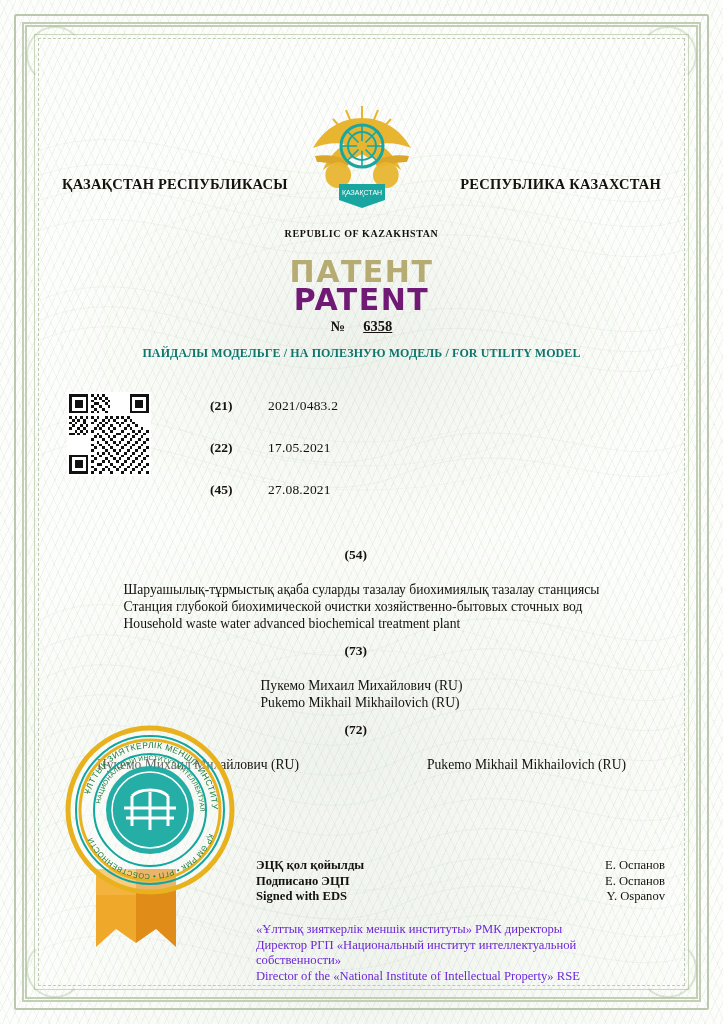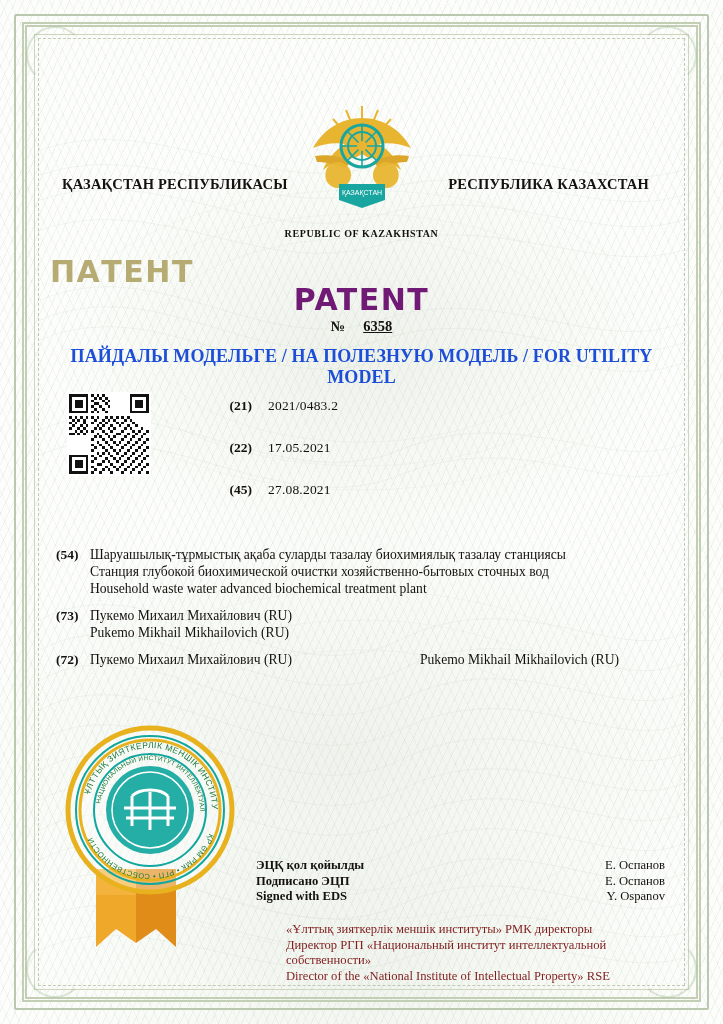--- a/index.html
+++ b/index.html
@@ -94,21 +94,21 @@
     transform: translateX(-50%);
     top: 52px;
     width: 122px;
     height: 110px;
   }
 
   .row-titles {
     position: absolute;
     top: 126px;
     left: 0;
-    right: 12px;
+    right: 0;
     display: flex;
     justify-content: space-between;
     align-items: baseline;
     padding: 0 12px;
     box-sizing: border-box;
     text-align: right;
   }
   .state-title {
     font-size: 14.5px;
     font-weight: bold;
@@ -125,20 +125,21 @@
     font-size: 10px;
     font-weight: bold;
     letter-spacing: .6px;
     color: #14110e;
   }
 
   .patent-kz {
     position: absolute;
     top: 204px;
     width: 100%;
+    text-align: center;
     font-family: "DejaVu Sans", sans-serif;
     font-size: 30px;
     font-weight: bold;
     letter-spacing: 1.5px;
     color: #b6ab73;
   }
   .patent-ru {
     position: absolute;
     top: 232px;
     width: 100%;
@@ -163,24 +164,24 @@
     text-decoration: underline;
     margin-left: 18px;
     text-align: right;
   }
 
   .subject-line {
     position: absolute;
     top: 296px;
     width: 100%;
     text-align: center;
-    font-size: 18px;
+    font-size: 12px;
     font-weight: bold;
     letter-spacing: .1px;
-    color: #1d4ed8;
+    color: #0f766e;
   }
 
   
   .qr-box {
     position: absolute;
     left: 17px;
     top: 342px;
     width: 84px;
     height: 84px;
     background: #fff;
@@ -198,36 +199,37 @@
   .code-row {
     display: flex;
     align-items: baseline;
     margin-bottom: 26px;
     font-size: 13.5px;
     color: #14110e;
   }
   .code-tag {
     font-weight: bold;
     width: 42px;
-    text-align: right;
+    text-align: left;
     margin-right: 16px;
   }
   .code-val { letter-spacing: .2px; }
 
   
   .fields {
     position: absolute;
     left: 6px;
     right: 6px;
     top: 496px;
   }
   .field {
     display: flex;
-    align-items: flex-start;
+    align-items: center;
     margin-bottom: 10px;
+    flex-direction: column;
   }
   .field-tag {
     font-weight: bold;
     font-size: 13.5px;
     width: 34px;
     flex: 0 0 34px;
     text-align: left;
     color: #14110e;
     padding-top: 1px;
   }
@@ -278,22 +280,21 @@
   .sign-left { text-align: center; font-weight: bold; }
   .sign-right { text-align: right; min-width: 110px; }
 
   .org-block {
     position: absolute;
     left: 206px;
     right: 9px;
     top: 872px;
     font-size: 12.6px;
     line-height: 15.5px;
-    color: #7f1d1d;
-    margin-left: 30px;
+    color: #6d28d9;
   }
 </style>
 </head>
 <body>
 
 <div class="page">
 
   <div class="guilloche"></div>
   <svg class="wave-layer" width="723" height="1024" viewBox="0 0 723 1024">
     <g fill="none" stroke="#b9cbb4" stroke-width="0.7" opacity="0.45">

